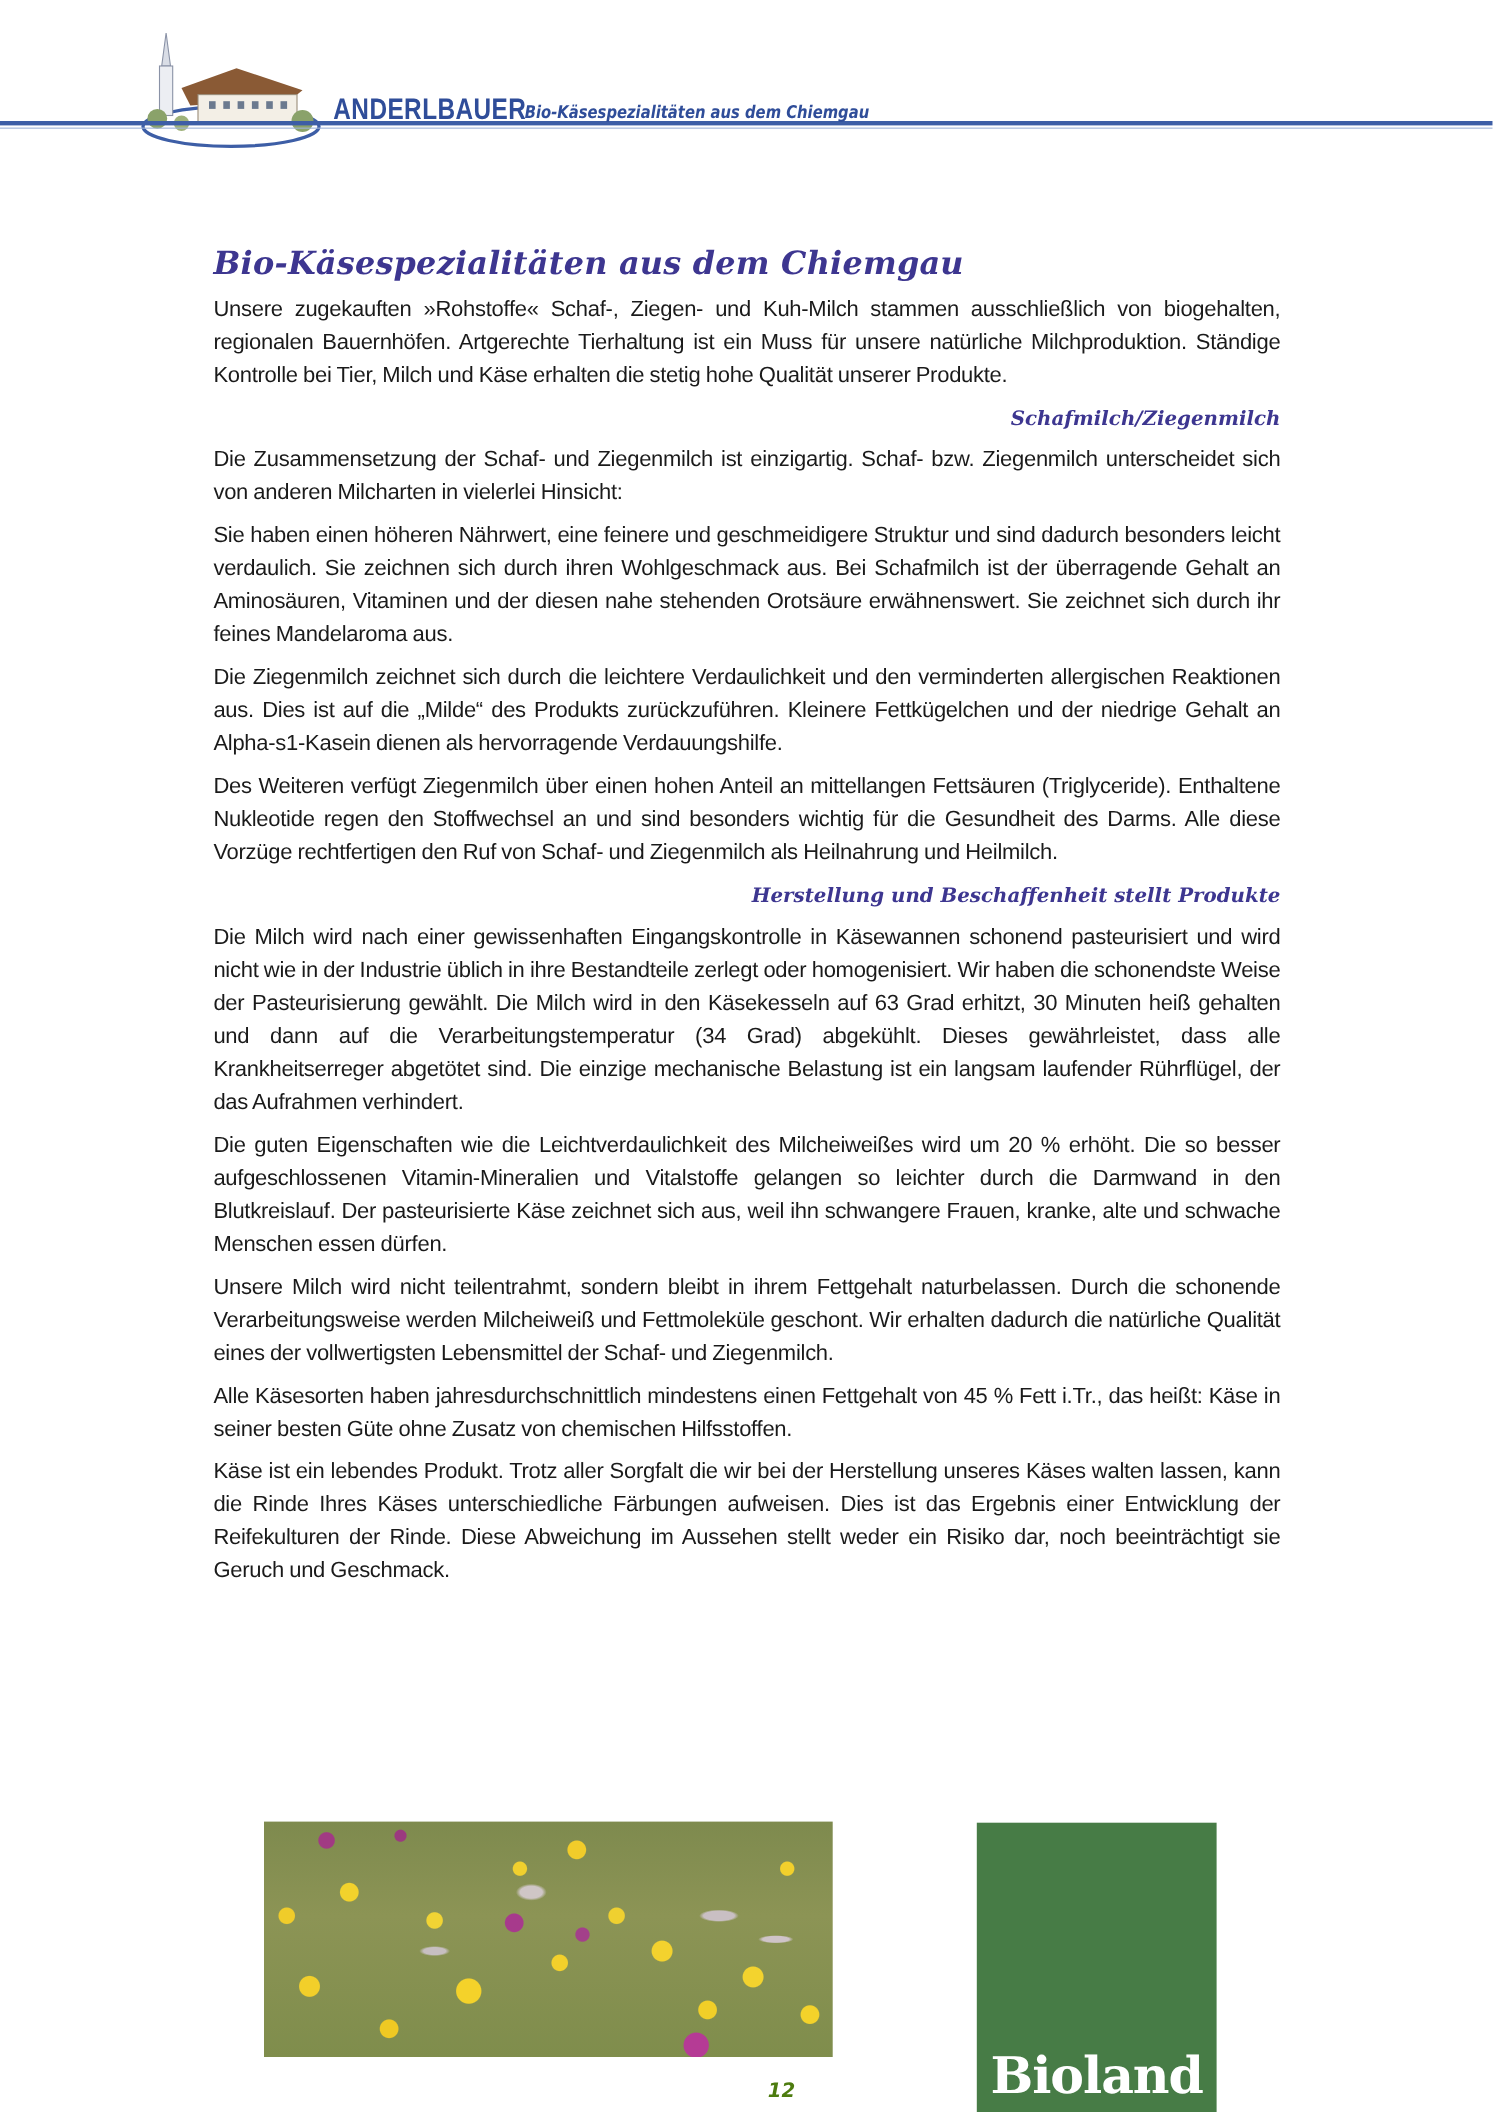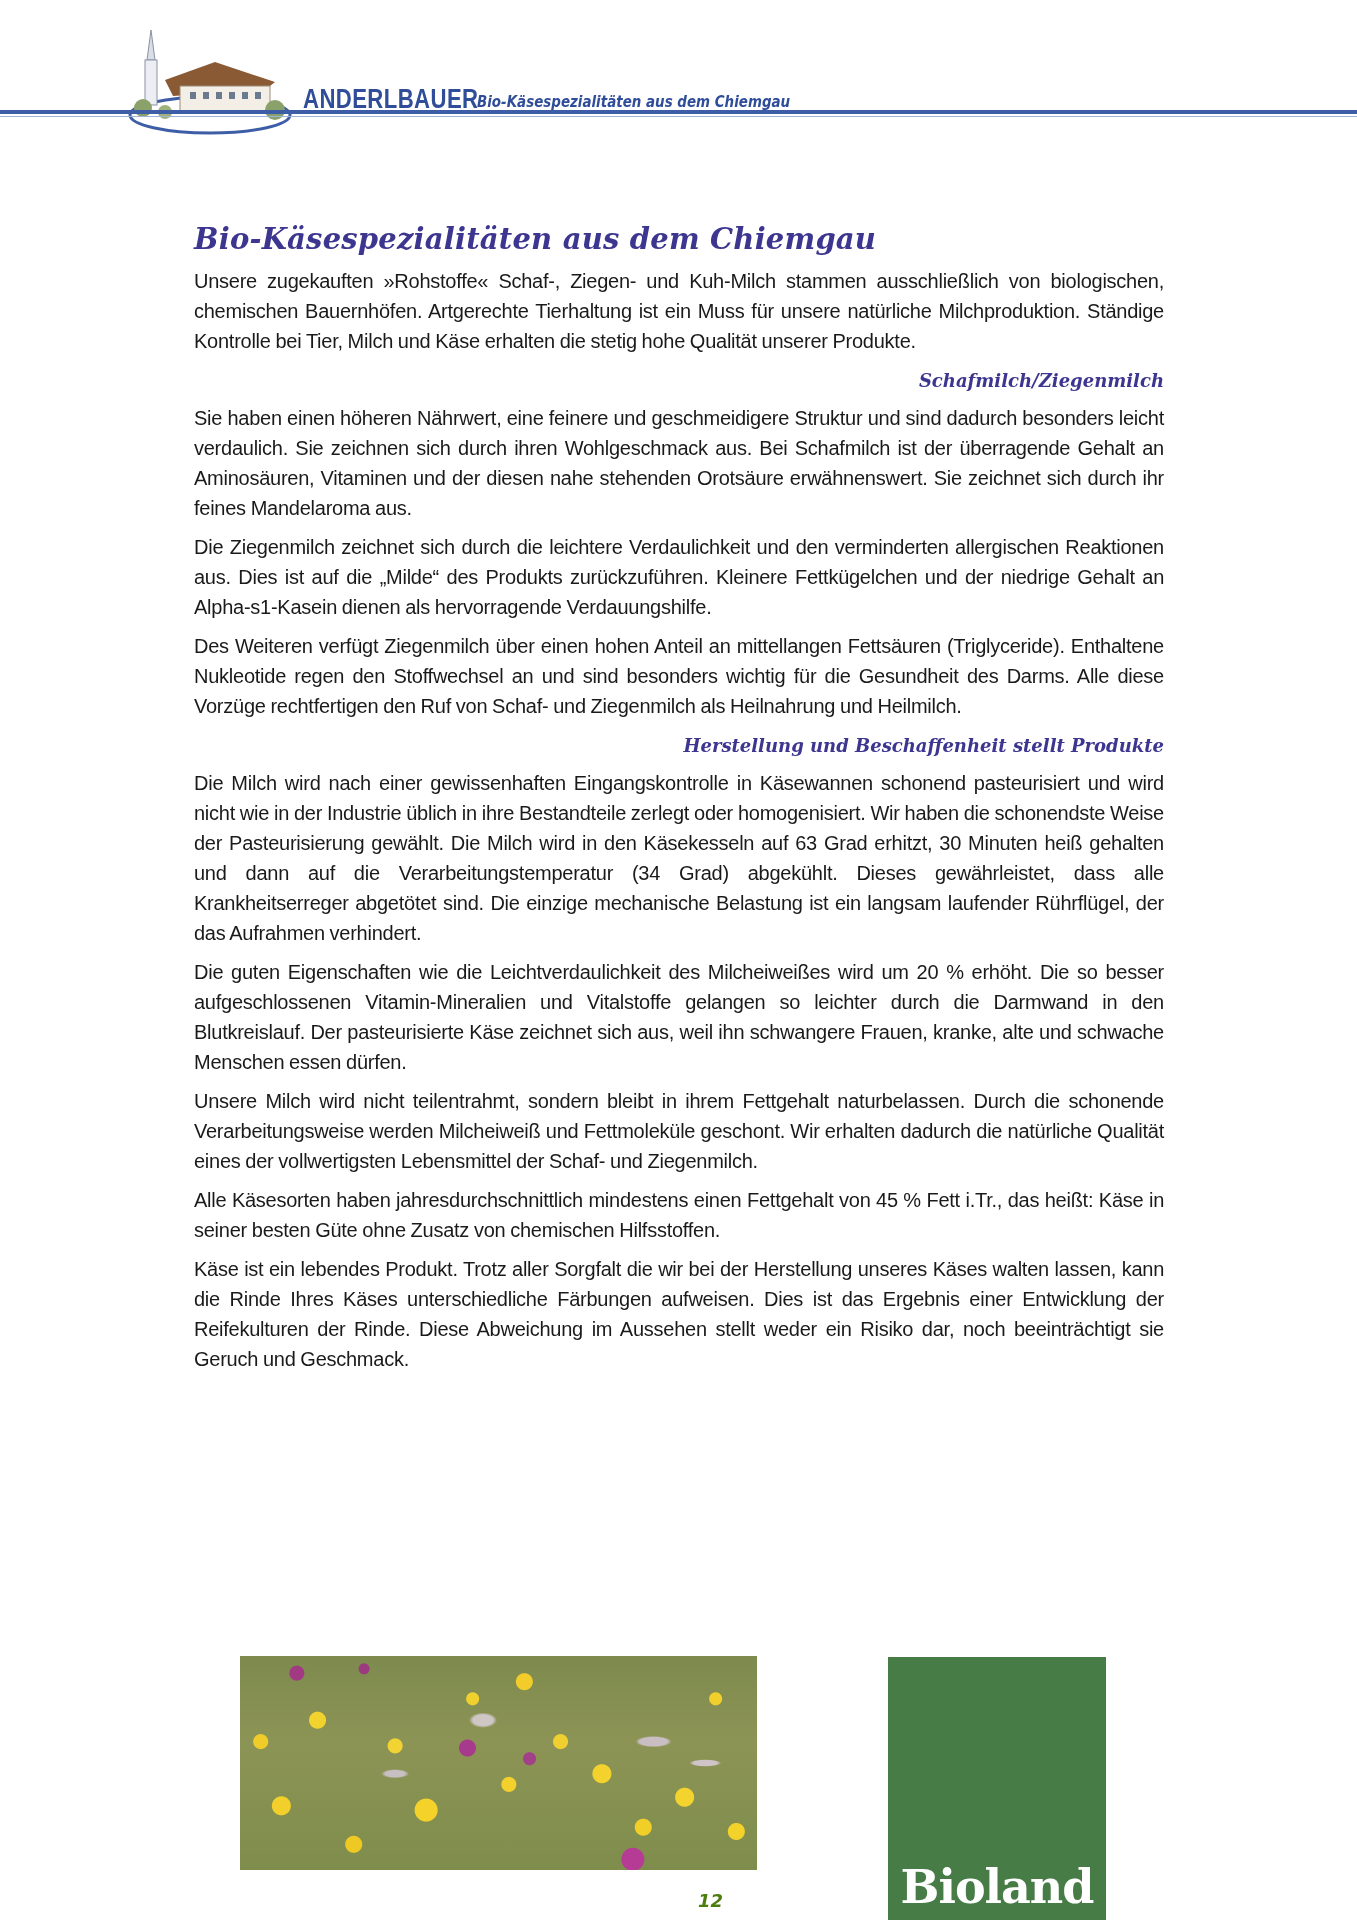--- a/index.html
+++ b/index.html
@@ -74,23 +74,24 @@
     <circle cx="40" cy="92" r="7" fill="#9fb27a"></circle>
   </svg>
   <div class="header-line"></div>
   <div class="header-line-thin"></div>
   <div class="brand">ANDERLBAUER</div>
   <div class="tagline">Bio-Käsespezialitäten aus dem Chiemgau</div>
 </div>
 
 <div class="content">
   <h1 class="page-title">Bio-Käsespezialitäten aus dem Chiemgau</h1>
-  <p class="body">Unsere zugekauften »Rohstoffe« Schaf-, Ziegen- und Kuh-Milch stammen ausschließlich von bio­logischen, chemischen Bauernhöfen. Artgerechte Tierhaltung ist ein Muss für unsere natürliche Milchproduktion. Ständige Kontrolle bei Tier, Milch und Käse erhalten die stetig hohe Qualität unserer Produkte.</p>
+  <p class="body">Unsere zugekauften »Rohstoffe« Schaf-, Ziegen- und Kuh-Milch stammen ausschließlich von bio­gehalten, regionalen Bauernhöfen. Artgerechte Tierhaltung ist ein Muss für unsere natürliche Milchproduktion. Ständige Kontrolle bei Tier, Milch und Käse erhalten die stetig hohe Qualität unserer Produkte.</p>
 
   <h2 class="sub-heading">Schafmilch/Ziegenmilch</h2>
+  <p class="body">Die Zusammensetzung der Schaf- und Ziegenmilch ist einzigartig. Schaf- bzw. Ziegenmilch unter­scheidet sich von anderen Milcharten in vielerlei Hinsicht:</p>
   <p class="body">Sie haben einen höheren Nährwert, eine feinere und geschmeidigere Struktur und sind dadurch besonders leicht verdaulich. Sie zeichnen sich durch ihren Wohlgeschmack aus. Bei Schafmilch ist der überragende Gehalt an Aminosäuren, Vitaminen und der diesen nahe stehenden Orotsäure erwähnenswert. Sie zeichnet sich durch ihr feines Mandelaroma aus.</p>
   <p class="body">Die Ziegenmilch zeichnet sich durch die leichtere Verdaulichkeit und den verminderten allergi­schen Reaktionen aus. Dies ist auf die „Milde“ des Produkts zurückzuführen. Kleinere Fettkügelchen und der niedrige Gehalt an Alpha-s1-Kasein dienen als hervorragende Verdauungshilfe.</p>
   <p class="body">Des Weiteren verfügt Ziegenmilch über einen hohen Anteil an mittellangen Fettsäuren (Triglyceride). Enthaltene Nukleotide regen den Stoffwechsel an und sind besonders wichtig für die Gesundheit des Darms. Alle diese Vorzüge rechtfertigen den Ruf von Schaf- und Ziegenmilch als Heilnahrung und Heilmilch.</p>
 
   <h2 class="sub-heading">Herstellung und Beschaffenheit stellt Produkte</h2>
   <p class="body">Die Milch wird nach einer gewissenhaften Eingangskontrolle in Käsewannen schonend pasteuri­siert und wird nicht wie in der Industrie üblich in ihre Bestandteile zerlegt oder homogenisiert. Wir haben die schonendste Weise der Pasteurisierung gewählt. Die Milch wird in den Käsekesseln auf 63 Grad erhitzt, 30 Minuten heiß gehalten und dann auf die Verarbeitungstemperatur (34 Grad) abgekühlt. Dieses gewährleistet, dass alle Krankheitserreger abgetötet sind. Die einzige mechanische Belastung ist ein langsam laufender Rührflügel, der das Aufrahmen verhindert.</p>
   <p class="body">Die guten Eigenschaften wie die Leichtverdaulichkeit des Milcheiweißes wird um 20 % erhöht. Die so besser aufgeschlossenen Vitamin-Mineralien und Vitalstoffe gelangen so leichter durch die Darmwand in den Blutkreislauf. Der pasteurisierte Käse zeichnet sich aus, weil ihn schwangere Frauen, kranke, alte und schwache Menschen essen dürfen.</p>
   <p class="body">Unsere Milch wird nicht teilentrahmt, sondern bleibt in ihrem Fettgehalt naturbelassen. Durch die schonende Verarbeitungsweise werden Milcheiweiß und Fettmoleküle geschont. Wir erhalten dadurch die natürliche Qualität eines der vollwertigsten Lebensmittel der Schaf- und Ziegenmilch.</p>
   <p class="body">Alle Käsesorten haben jahresdurchschnittlich mindestens einen Fettgehalt von 45 % Fett i.Tr., das heißt: Käse in seiner besten Güte ohne Zusatz von chemischen Hilfsstoffen.</p>
   <p class="body">Käse ist ein lebendes Produkt. Trotz aller Sorgfalt die wir bei der Herstellung unseres Käses walten lassen, kann die Rinde Ihres Käses unterschiedliche Färbungen aufweisen. Dies ist das Ergebnis einer Entwicklung der Reifekulturen der Rinde. Diese Abweichung im Aussehen stellt weder ein Risiko dar, noch beeinträchtigt sie Geruch und Geschmack.</p>

